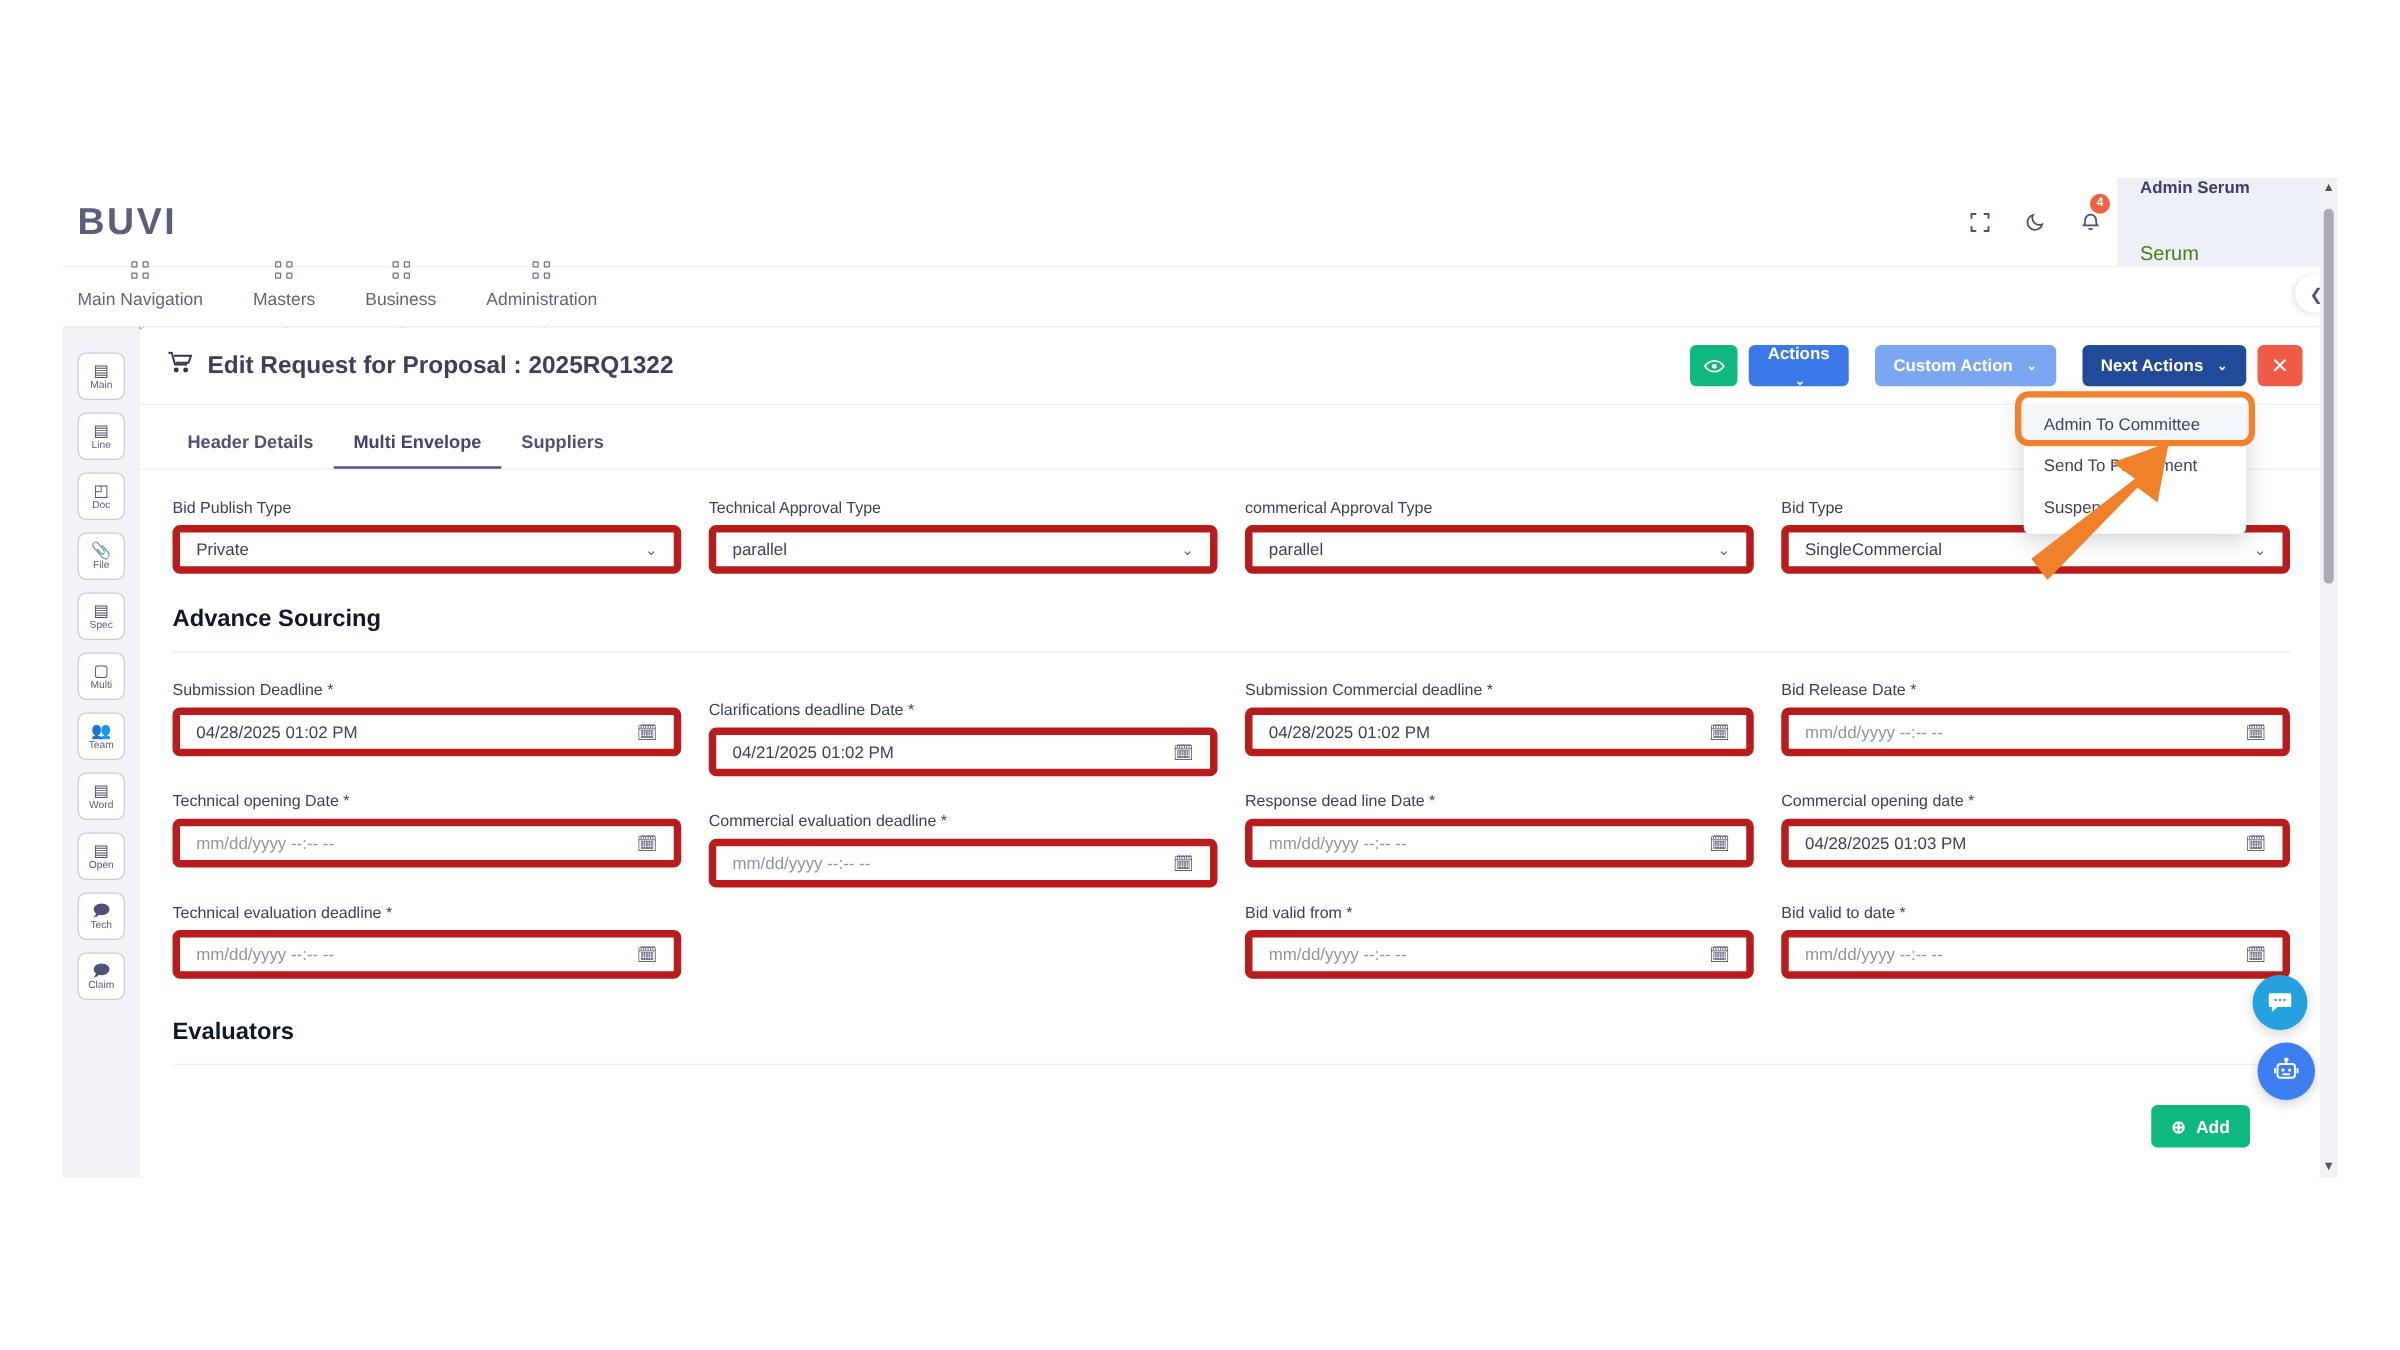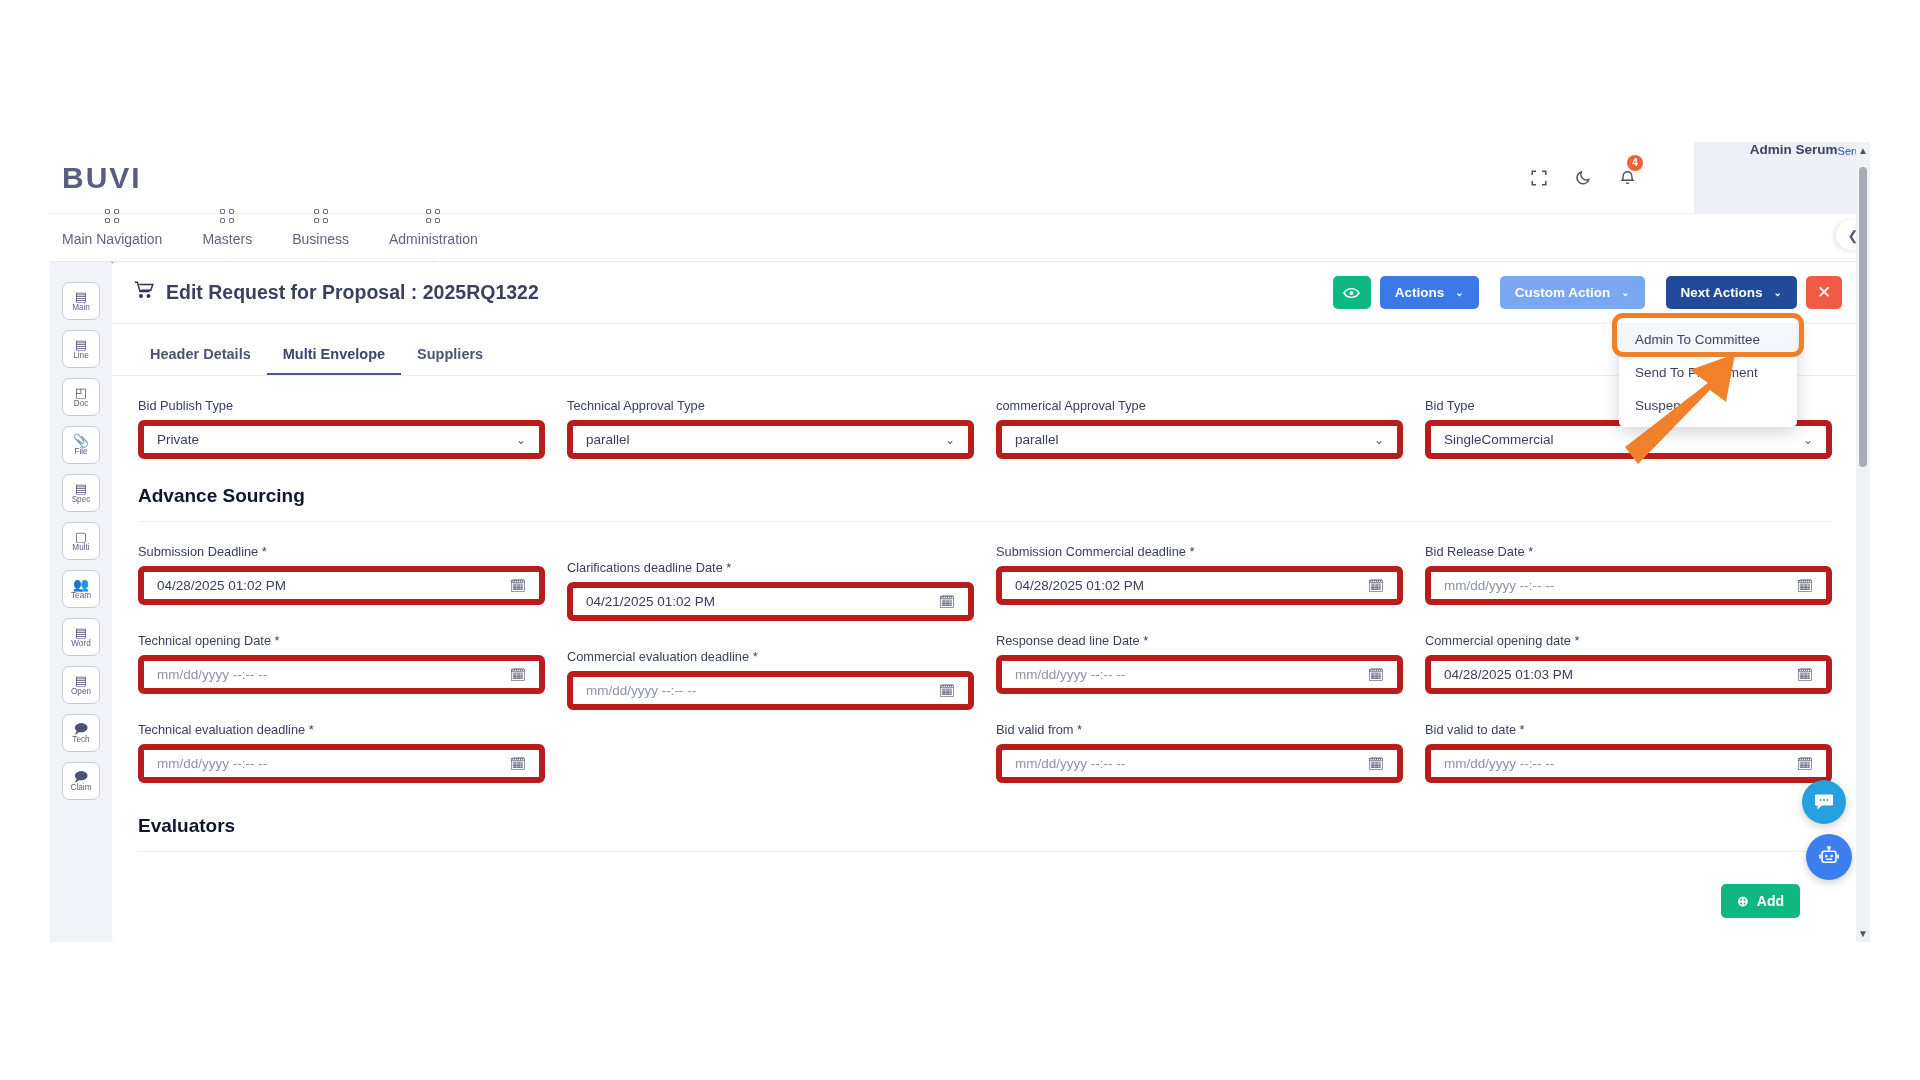--- a/index.html
+++ b/index.html
@@ -41,26 +41,25 @@
   }
   .badge {
     position: absolute; top: 13px; right: 6px;
     background: #f2603c; color: #fff;
     font-size: 10px; font-weight: 700;
     min-width: 16px; height: 16px; line-height: 16px;
     border-radius: 8px; text-align: center; padding: 0 3px;
   }
   .user-box {
     width: 176px; background: #eef0f7;
-    display: flex; justify-content: flex-end;
+    display: flex; flex-direction: column; justify-content: space-between;
     padding-left: 18px;
-    margin-left: 45px;
   }
   .user-name { font-size: 13.5px; font-weight: 700; color: #3d4260; }
-  .user-sub  { font-size: 11px; color: #1d4ed8; margin-top: 3px; }
+  .user-sub  { font-size: 16px; color: #4d7c0f; margin-top: 3px; }
 
   
   .navbar {
     height: 48px; background: #fff;
     display: flex; align-items: center;
     padding-left: 12px;
     border-bottom: 1px solid #e8eaf0;
     position: relative;
   }
   .nav-item {
@@ -115,21 +114,21 @@
   .cart-ic { font-size: 18px; color: #2f3450; }
 
   .head-actions { margin-left: auto; display: flex; align-items: center; gap: 9px; position: relative; }
   .btn {
     height: 33px; border-radius: 5px; border: none; cursor: pointer;
     color: #fff; font-size: 13.5px; font-weight: 600;
     display: flex; align-items: center; justify-content: center; gap: 9px;
     padding: 0 15px; font-family: "Liberation Sans", sans-serif;
   }
   .btn-eye    { background: #10b881; width: 38px; padding: 0; }
-  .btn-blue   { background: #3b79e8; }
+  .btn-blue   { background: #3b79e8; flex-direction: column; }
   .btn-light  { background: #7aa6f2; margin-left: 12px; }
   .btn-navy   { background: #214a99; margin-left: 12px; }
   .btn-close  { background: #ef5b45; width: 36px; padding: 0; font-size: 17px; font-weight: 400; }
 
   .menu {
     position: absolute; top: 42px; right: 45px; width: 178px;
     background: #fff; border-radius: 5px;
     box-shadow: 0 5px 18px rgba(30,35,60,.20);
     padding: 5px 0; z-index: 40;
   }

